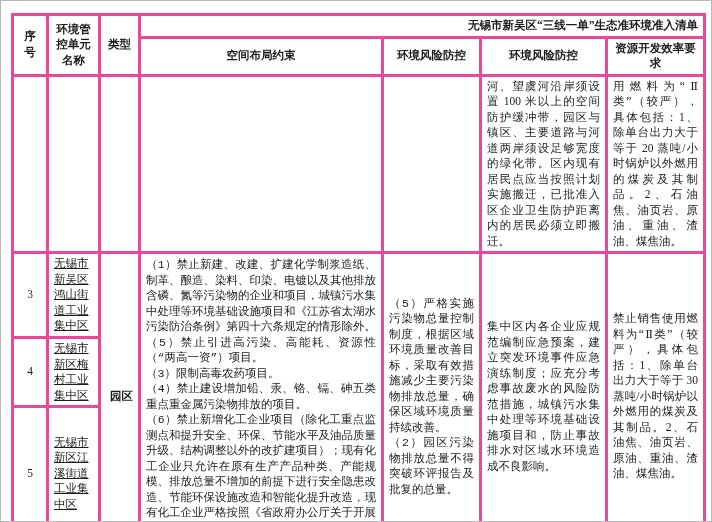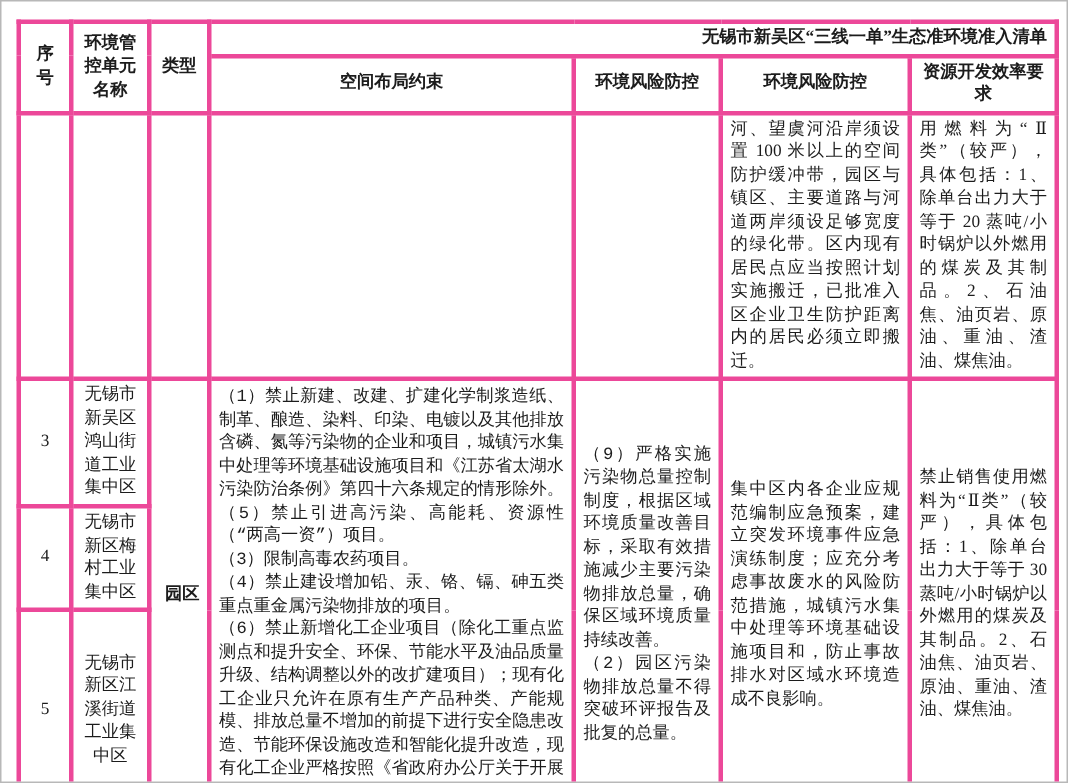--- a/index.html
+++ b/index.html
@@ -44,24 +44,25 @@
     font-weight: bold;
     font-size: 12px;
     text-align: center;
     line-height: 13.5px;
   }
   td.serial-cell {
     text-align: center;
     font-size: 12px;
   }
   td.unit-cell {
-    text-align: center;
+    text-align: left;
     font-size: 11.5px;
     line-height: 15px;
     padding: 2px 6px;
+    text-decoration: underline;
   }
   td.type-cell {
     text-align: right;
     font-size: 12px;
     font-weight: bold;
   }
   td.body-cell {
     text-align: justify;
     text-justify: inter-character;
   }
@@ -132,21 +133,21 @@
       <td class="unit-cell">无锡市新吴区鸿山街道工业集中区</td>
       <td rowspan="3" class="type-cell">园区</td>
       <td rowspan="3" class="body-cell top-align spatial-cell">
         <p>（1）禁止新建、改建、扩建化学制浆造纸、制革、酿造、染料、印染、电镀以及其他排放含磷、氮等污染物的企业和项目，城镇污水集中处理等环境基础设施项目和《江苏省太湖水污染防治条例》第四十六条规定的情形除外。</p>
         <p>（5）禁止引进高污染、高能耗、资源性（“两高一资”）项目。</p>
         <p>（3）限制高毒农药项目。</p>
         <p>（4）禁止建设增加铅、汞、铬、镉、砷五类重点重金属污染物排放的项目。</p>
         <p>（6）禁止新增化工企业项目（除化工重点监测点和提升安全、环保、节能水平及油品质量升级、结构调整以外的改扩建项目）；现有化工企业只允许在原有生产产品种类、产能规模、排放总量不增加的前提下进行安全隐患改造、节能环保设施改造和智能化提升改造，现有化工企业严格按照《省政府办公厅关于开展全省化工企业“四个一批”专项</p>
       </td>
       <td rowspan="3" class="body-cell mid-align">
-        <p>（9）严格实施污染物总量控制制度，根据区域环境质量改善目标，采取有效措施减少主要污染物排放总量，确保区域环境质量持续改善。</p>
+        <p>（5）严格实施污染物总量控制制度，根据区域环境质量改善目标，采取有效措施减少主要污染物排放总量，确保区域环境质量持续改善。</p>
         <p>（2）园区污染物排放总量不得突破环评报告及批复的总量。</p>
       </td>
       <td rowspan="3" class="body-cell mid-align">集中区内各企业应规范编制应急预案，建立突发环境事件应急演练制度；应充分考虑事故废水的风险防范措施，城镇污水集中处理等环境基础设施项目和，防止事故排水对区域水环境造成不良影响。</td>
       <td rowspan="3" class="body-cell mid-align">禁止销售使用燃料为“Ⅱ类”（较严），具体包括：1、除单台出力大于等于 30 蒸吨/小时锅炉以外燃用的煤炭及其制品。2、石油焦、油页岩、原油、重油、渣油、煤焦油。</td>
     </tr>
 
     <tr style="height:68px">
       <td class="serial-cell">4</td>
       <td class="unit-cell">无锡市新区梅村工业集中区</td>
     </tr>

